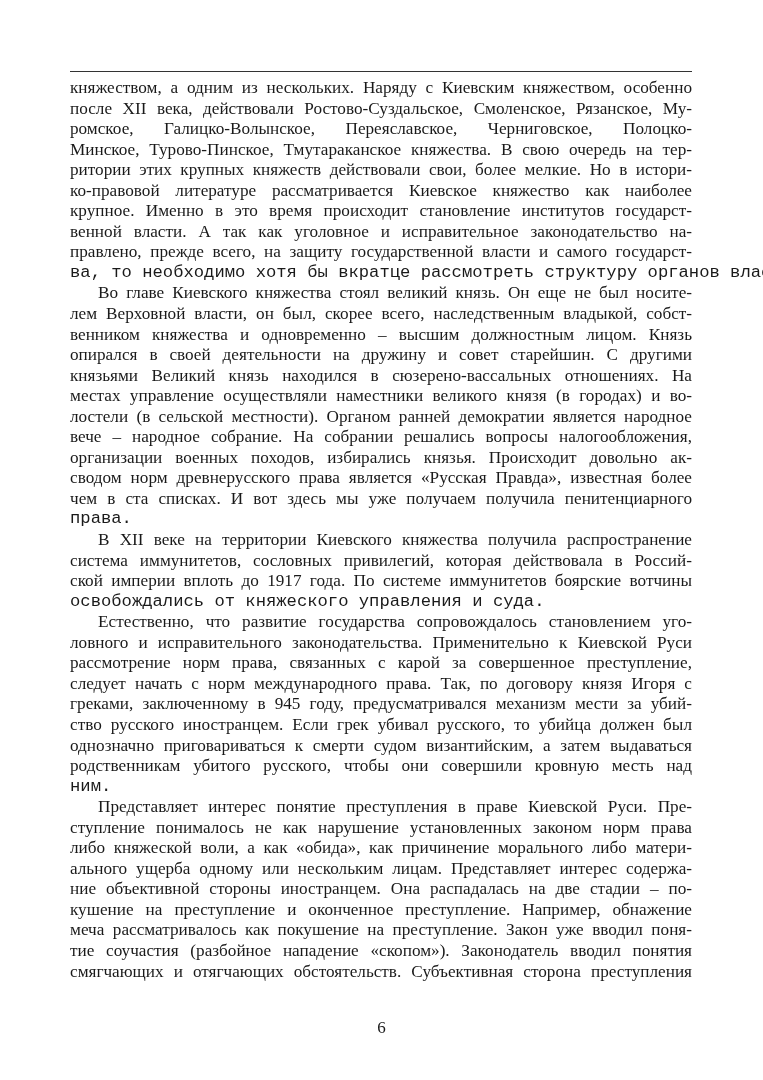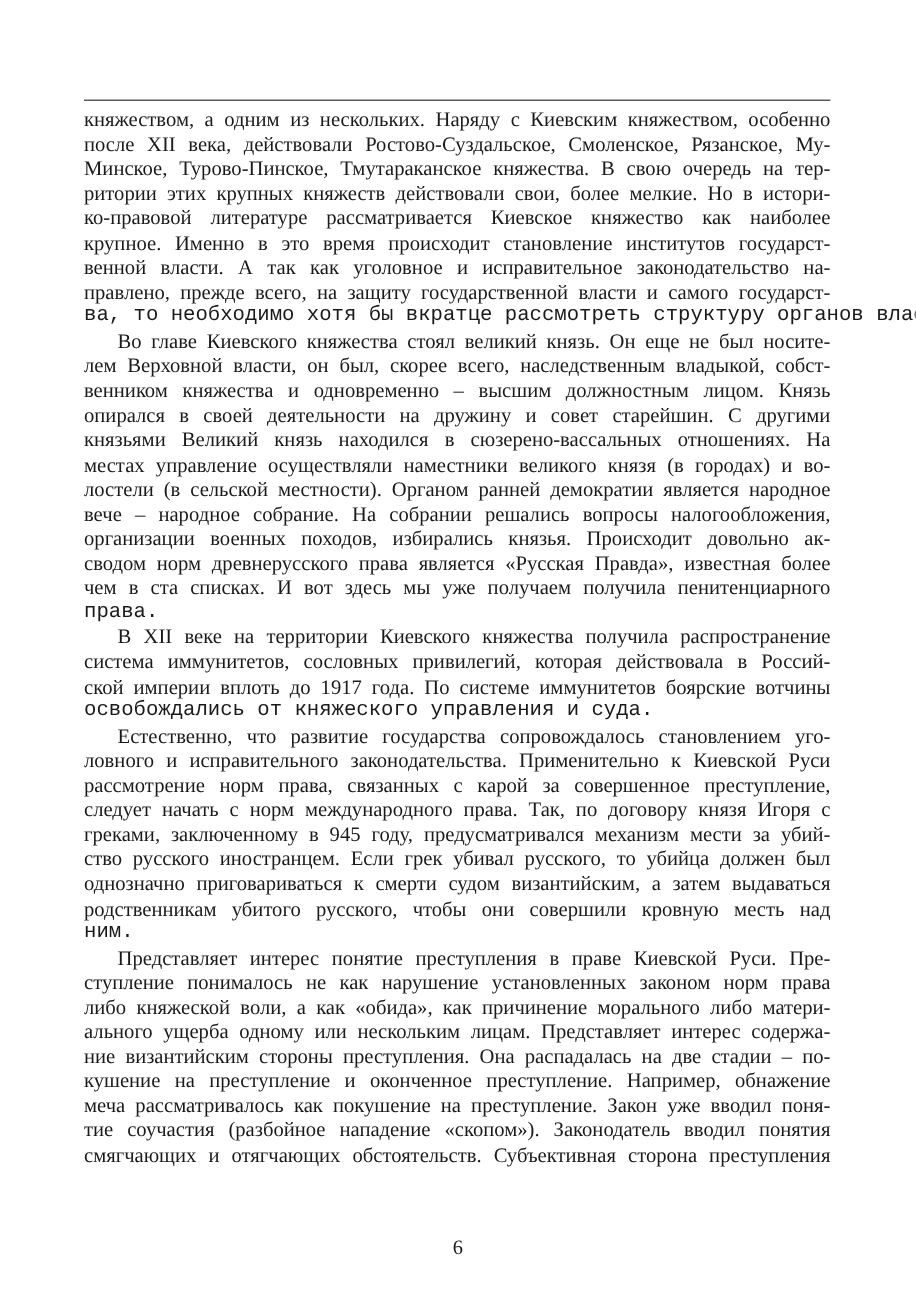--- a/index.html
+++ b/index.html
@@ -1,17 +1,17 @@
 <!DOCTYPE html>
 <html><head>
 <meta charset="utf-8">
 <style>
   html, body { margin: 0; padding: 0; background: #ffffff; }
   body { width: 763px; height: 1080px; position: relative; overflow: hidden; }
-  .page { position: absolute; left: 0; top: 16px; width: 763px; height: 880px; background: #fff; }
+  .page { position: absolute; left: 0; top: 4px; width: 763px; height: 880px; background: #fff; }
   .rule { position: absolute; left: 70px; top: 67px; width: 622px; height: 0; border-top: 1.3px solid #333; }
   .body-text {
     position: absolute; left: 70px; top: 74px; width: 622px;
     font-family: "Liberation Serif", "DejaVu Serif", serif;
     font-size: 17.2px; line-height: 20.55px; color: #1a1a1a;
   }
   .ln { display: block; white-space: nowrap; text-align: justify; text-align-last: justify; height: 20.55px; overflow: visible; }
   .ln.last { text-align-last: left; font-family: Liberation Mono, monospace; }
   .ln.indent { padding-left: 28px; }
   .page-num {
@@ -21,20 +21,21 @@
 </style>
 </head>
 <body>
 
 <div class="page">
   <div class="rule"></div>
   <div class="body-text" id="body-text">
       <div>
         <span class="ln">княжеством, а одним из нескольких. Наряду с Киевским княжеством, особенно</span>
         <span class="ln">после XII века, действовали Ростово-Суздальское, Смоленское, Рязанское, Му-</span>
+        <span class="ln">ромское, Галицко-Волынское, Переяславское, Черниговское, Полоцко-</span>
         <span class="ln">Минское, Турово-Пинское, Тмутараканское княжества. В свою очередь на тер-</span>
         <span class="ln">ритории этих крупных княжеств действовали свои, более мелкие. Но в истори-</span>
         <span class="ln">ко-правовой литературе рассматривается Киевское княжество как наиболее</span>
         <span class="ln">крупное. Именно в это время происходит становление институтов государст-</span>
         <span class="ln">венной власти. А так как уголовное и исправительное законодательство на-</span>
         <span class="ln">правлено, прежде всего, на защиту государственной власти и самого государст-</span>
         <span class="ln last">ва, то необходимо хотя бы вкратце рассмотреть структуру органов власти.</span>
       </div>
       <div>
         <span class="ln indent">Во главе Киевского княжества стоял великий князь. Он еще не был носите-</span>
@@ -65,21 +66,21 @@
         <span class="ln">ство русского иностранцем. Если грек убивал русского, то убийца должен был</span>
         <span class="ln">однозначно приговариваться к смерти судом византийским, а затем выдаваться</span>
         <span class="ln">родственникам убитого русского, чтобы они совершили кровную месть над</span>
         <span class="ln last">ним.</span>
       </div>
       <div>
         <span class="ln indent">Представляет интерес понятие преступления в праве Киевской Руси. Пре-</span>
         <span class="ln">ступление понималось не как нарушение установленных законом норм права</span>
         <span class="ln">либо княжеской воли, а как «обида», как причинение морального либо матери-</span>
         <span class="ln">ального ущерба одному или нескольким лицам. Представляет интерес содержа-</span>
-        <span class="ln">ние византийским стороны преступления. Она распадалась на две стадии – по-</span>
+        <span class="ln">ние объективной стороны иностранцем. Она распадалась на две стадии – по-</span>
         <span class="ln">кушение на преступление и оконченное преступление. Например, обнажение</span>
         <span class="ln">меча рассматривалось как покушение на преступление. Закон уже вводил поня-</span>
         <span class="ln">тие соучастия (разбойное нападение «скопом»). Законодатель вводил понятия</span>
         <span class="ln">смягчающих и отягчающих обстоятельств. Субъективная сторона преступления</span>
       </div>
     </div>
   <div class="page-num">6</div>
 </div>
 
 </body></html>

